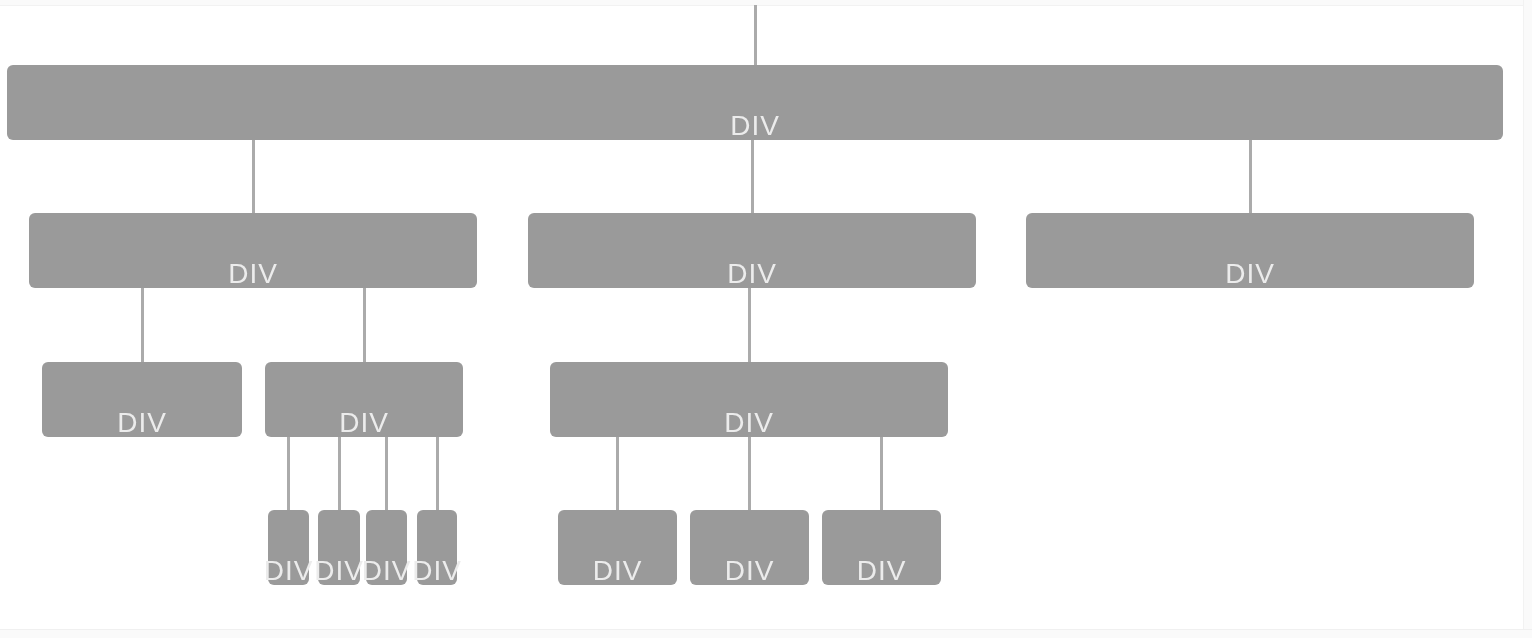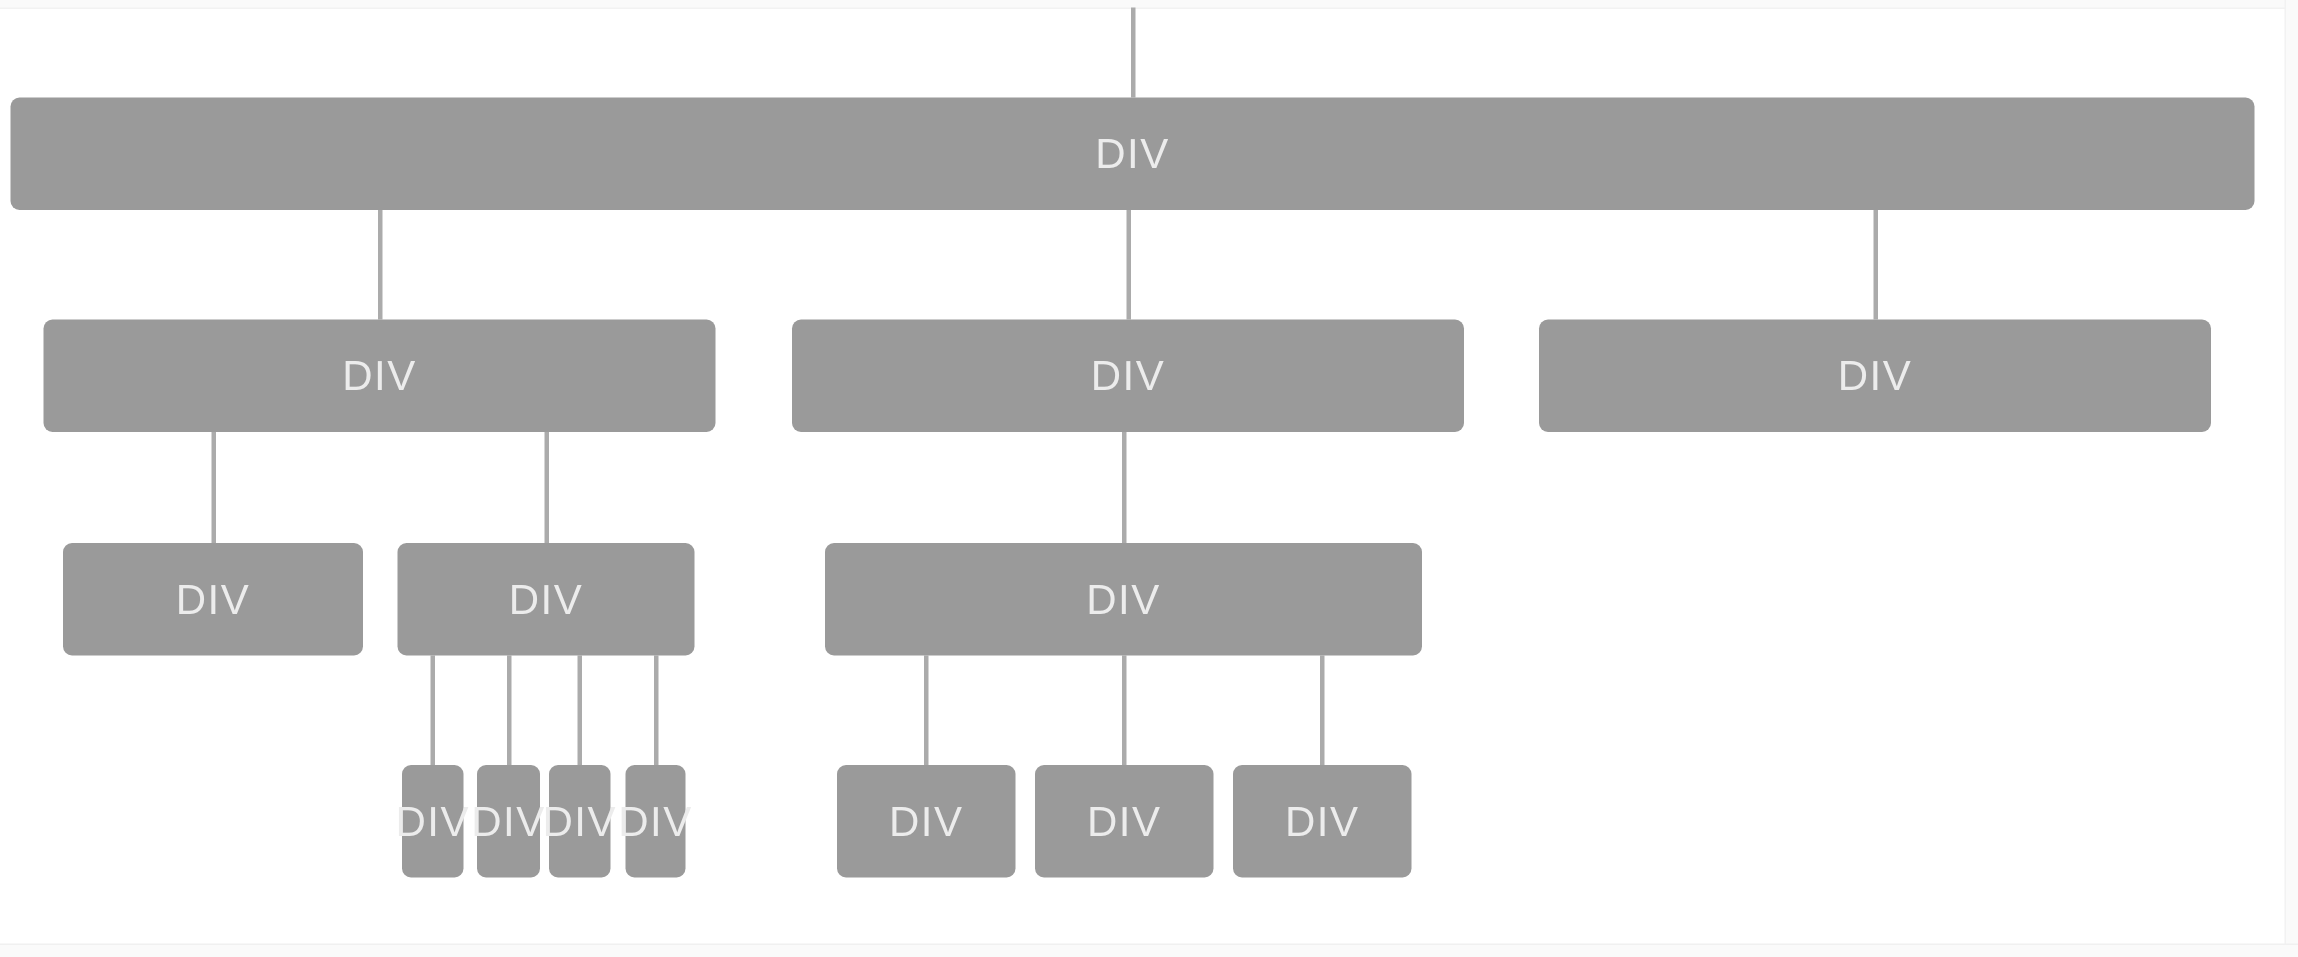--- a/index.html
+++ b/index.html
@@ -43,21 +43,21 @@
     position: absolute;
     width: 3px;
     background: var(--connector-color, #ababab);
     z-index: 0;
   }
   .node-box {
     position: absolute;
     background: var(--node-fill, #9a9a9a);
     border-radius: 6px;
     display: flex;
-    align-items: center;
+    align-items: flex-end;
     justify-content: center;
     z-index: 1;
     overflow: visible;
   }
   .node-label {
     color: var(--node-text, #ececec);
     font-size: 28px;
     font-weight: 400;
     letter-spacing: 1px;
     white-space: nowrap;

